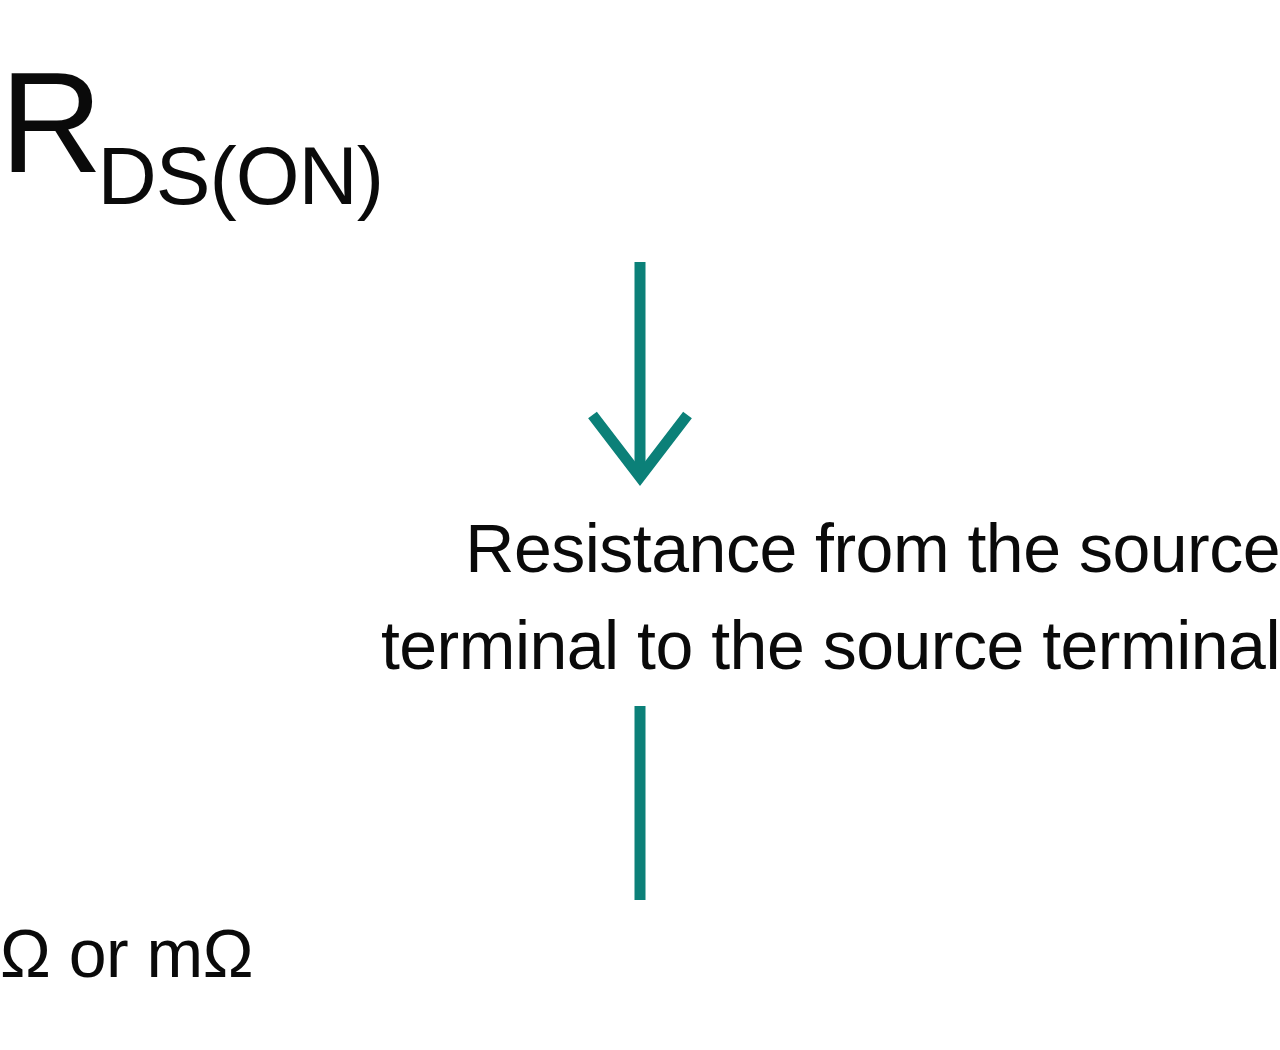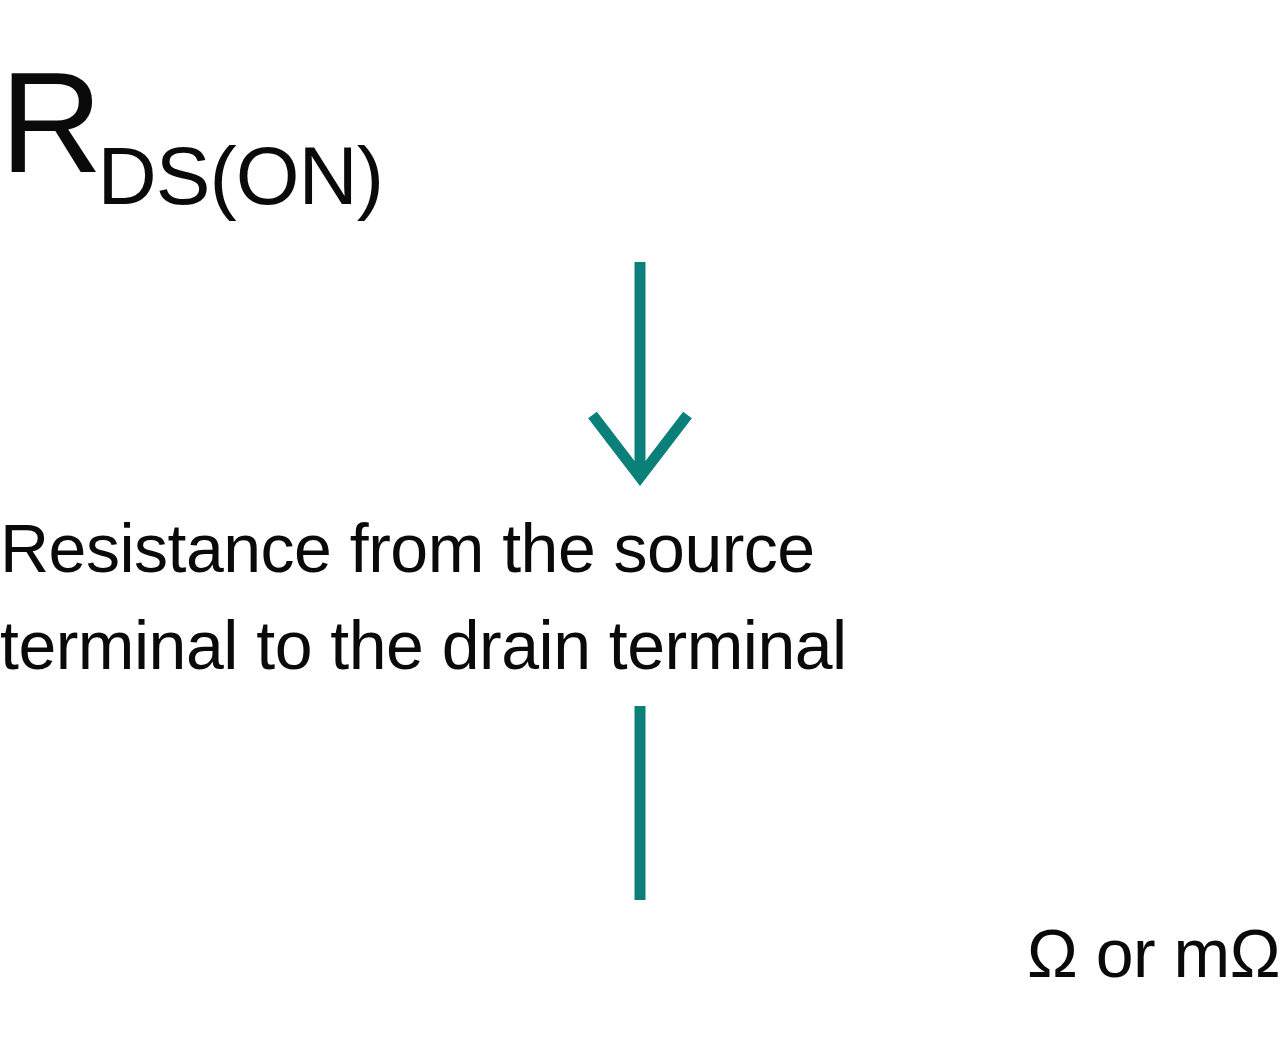--- a/index.html
+++ b/index.html
@@ -57,21 +57,21 @@
     display: block;
     overflow: visible;
   }
 
   
   .description {
     position: absolute;
     left: 0;
     top: 500px;
     width: 1280px;
-    text-align: left;
+    text-align: right;
     color: #0a0a0a;
     font-family: "Liberation Sans", sans-serif;
     font-size: 68px;
     font-weight: 400;
     line-height: 1.42;
     letter-spacing: -0.5px;
   }
   .description .line {
     display: block;
     white-space: nowrap;
@@ -89,21 +89,21 @@
     display: block;
     overflow: visible;
   }
 
   
   .units {
     position: absolute;
     left: 0;
     top: 916px;
     width: 1280px;
-    text-align: right;
+    text-align: left;
     color: #0a0a0a;
     font-family: "Liberation Sans", sans-serif;
     font-size: 68px;
     font-weight: 400;
     line-height: 1.1;
     letter-spacing: -0.5px;
     white-space: nowrap;
   }
 </style>
 </head>
@@ -119,21 +119,21 @@
     <svg width="120" height="222" viewBox="0 0 120 222" xmlns="http://www.w3.org/2000/svg">
 
       <rect x="54.5" y="0" width="11" height="214" fill="#0b8078"></rect>
 
       <path d="M 12.5 153 L 60 215 L 107.5 153" fill="none" stroke="#0b8078" stroke-width="11" stroke-linecap="butt" stroke-linejoin="miter"></path>
     </svg>
   </div>
 
   <div class="description">
     <span class="line">Resistance from the source</span>
-    <span class="line">terminal to the drain terminal</span>
+    <span class="line">terminal to the source terminal</span>
   </div>
 
   <div class="line-connector">
     <svg width="80" height="200" viewBox="0 0 80 200" xmlns="http://www.w3.org/2000/svg">
       <rect x="34.5" y="0" width="11" height="194" fill="#0b8078"></rect>
     </svg>
   </div>
 
   <div class="units">Ω or mΩ</div>
 

